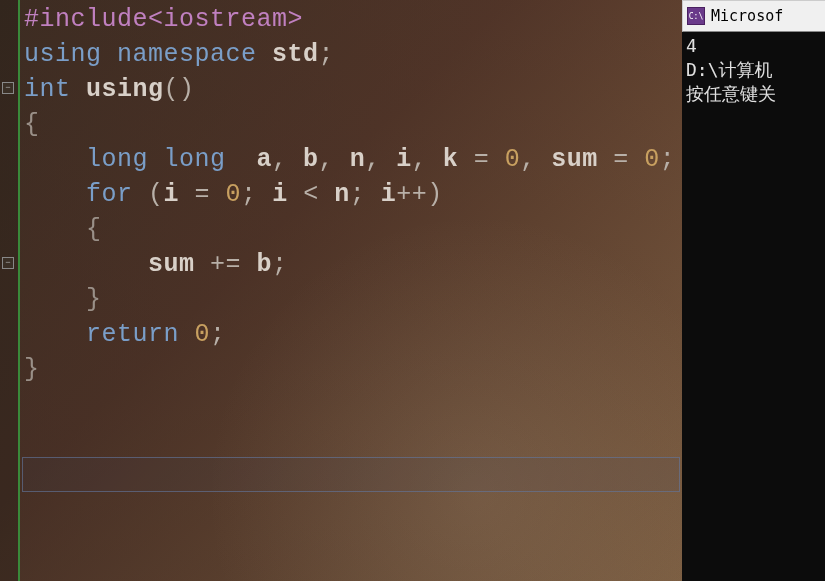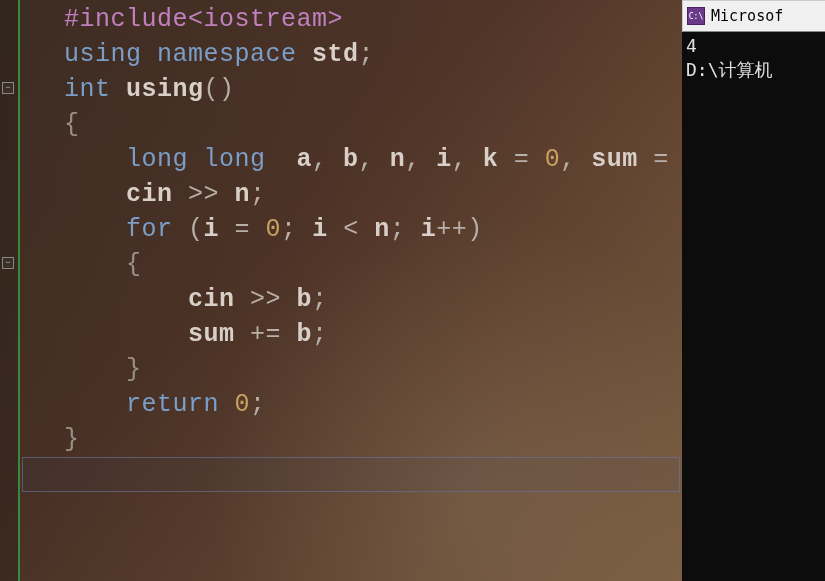--- a/index.html
+++ b/index.html
@@ -48,21 +48,20 @@
     }
     .code-content {
       position: absolute;
       left: 22px;
       top: 0;
       right: 0;
       padding: 2px 0 0 2px;
       font-size: 25px;
       line-height: 35px;
       letter-spacing: 0.5px;
-      margin-left: 40px;
     }
     .line { white-space: pre; }
     .preproc { color: #c080c0; }
     .keyword { color: #7a9ec8; }
     .type { color: #7a9ec8; text-align: right; }
     .ident { color: #d8d0c8; font-weight: bold; }
     .punct { color: #b8b0a8; }
     .brace { color: #9a9088; }
     .num { color: #c8a060; }
     .op { color: #b8b0a8; }
@@ -125,30 +124,28 @@
       <div class="fold-mark" style="top: 82px;">−</div>
       <div class="fold-mark" style="top: 257px;">−</div>
     </div>
   <div id="cursor-line" class="cursor-line" style="top: 457px;"></div>
   <div class="code-content" id="code-content">
       <div class="line"><span class="preproc">#include&lt;iostream&gt;</span></div>
       <div class="line"><span class="keyword">using</span><span class="ident"></span><span class="keyword"> namespace</span><span class="ident"> </span><span class="ident">std</span><span class="punct">;</span></div>
       <div class="line"><span class="type">int</span><span class="ident"> </span><span class="ident">using</span><span class="punct">()</span></div>
       <div class="line"><span class="brace">{</span></div>
       <div class="line">    <span class="type">long long</span><span class="ident">  </span><span class="ident">a</span><span class="punct">, </span><span class="ident">b</span><span class="punct">, </span><span class="ident">n</span><span class="punct">, </span><span class="ident">i</span><span class="punct">, </span><span class="ident">k</span><span class="op"> = </span><span class="num">0</span><span class="punct">, </span><span class="ident">sum</span><span class="op"> = </span><span class="num">0</span><span class="punct">;</span></div>
-      <div class="line">    <span class="ident">cin</span><span class="op"> &gt;&gt; </span><span class="ident">n</span><span class="punct">;</span></div>
       <div class="line">    <span class="keyword">for</span><span class="ident"> </span><span class="punct">(</span><span class="ident">i</span><span class="op"> = </span><span class="num">0</span><span class="punct">; </span><span class="ident">i</span><span class="op"> &lt; </span><span class="ident">n</span><span class="punct">; </span><span class="ident">i</span><span class="op">++</span><span class="punct">)</span></div>
       <div class="line"><span class="brace">    {</span></div>
-      <div class="line">        <span class="ident">cin</span><span class="op"> &gt;&gt; </span><span class="ident">b</span><span class="punct">;</span></div>
       <div class="line">        <span class="ident">sum</span><span class="op"> += </span><span class="ident">b</span><span class="punct">;</span></div>
       <div class="line"><span class="brace">    }</span></div>
       <div class="line">    <span class="keyword">return</span><span class="ident"> </span><span class="num">0</span><span class="punct">;</span></div>
       <div class="line"><span class="brace">}</span></div>
     </div>
 </div>
 
 <div class="console-panel">
   <div class="console-title">
     <span class="console-icon">C:\</span>
     <span>Microsof</span>
   </div>
-  <div class="console-output" id="console-output"><div>4</div><div>D:\计算机</div></div>
+  <div class="console-output" id="console-output"><div>4</div><div>D:\计算机</div><div>按任意键关</div></div>
 </div>
 
 </body></html>

